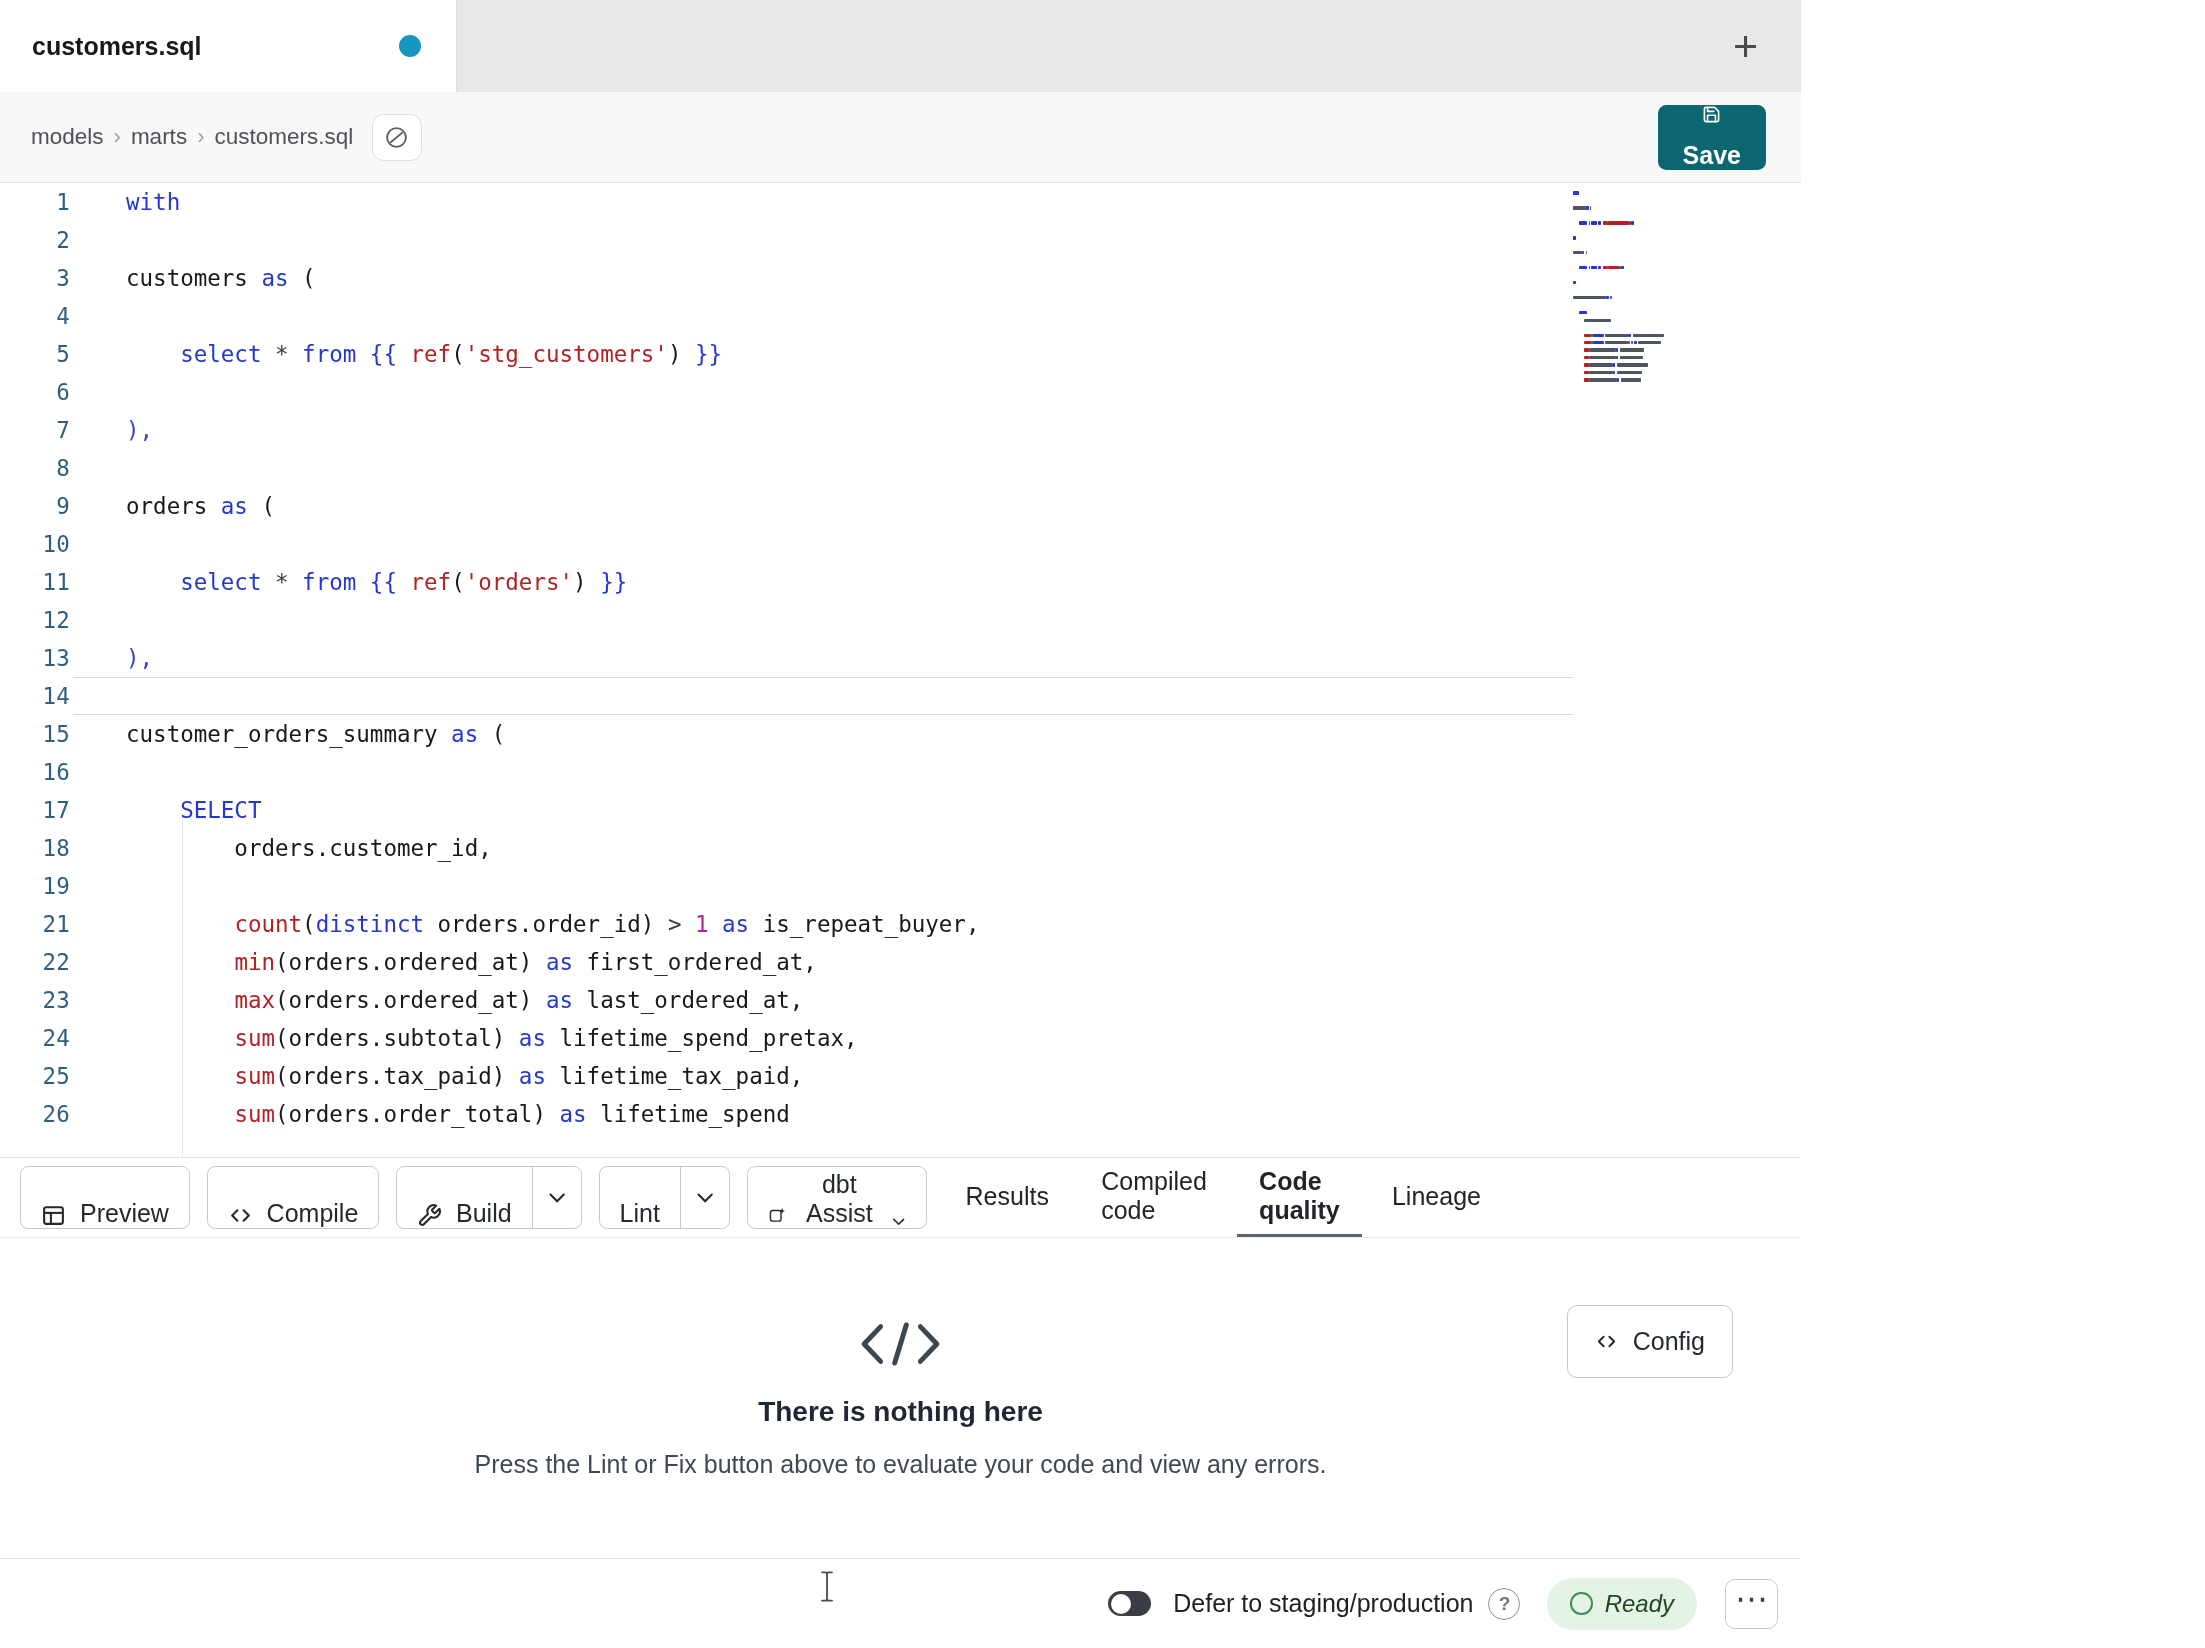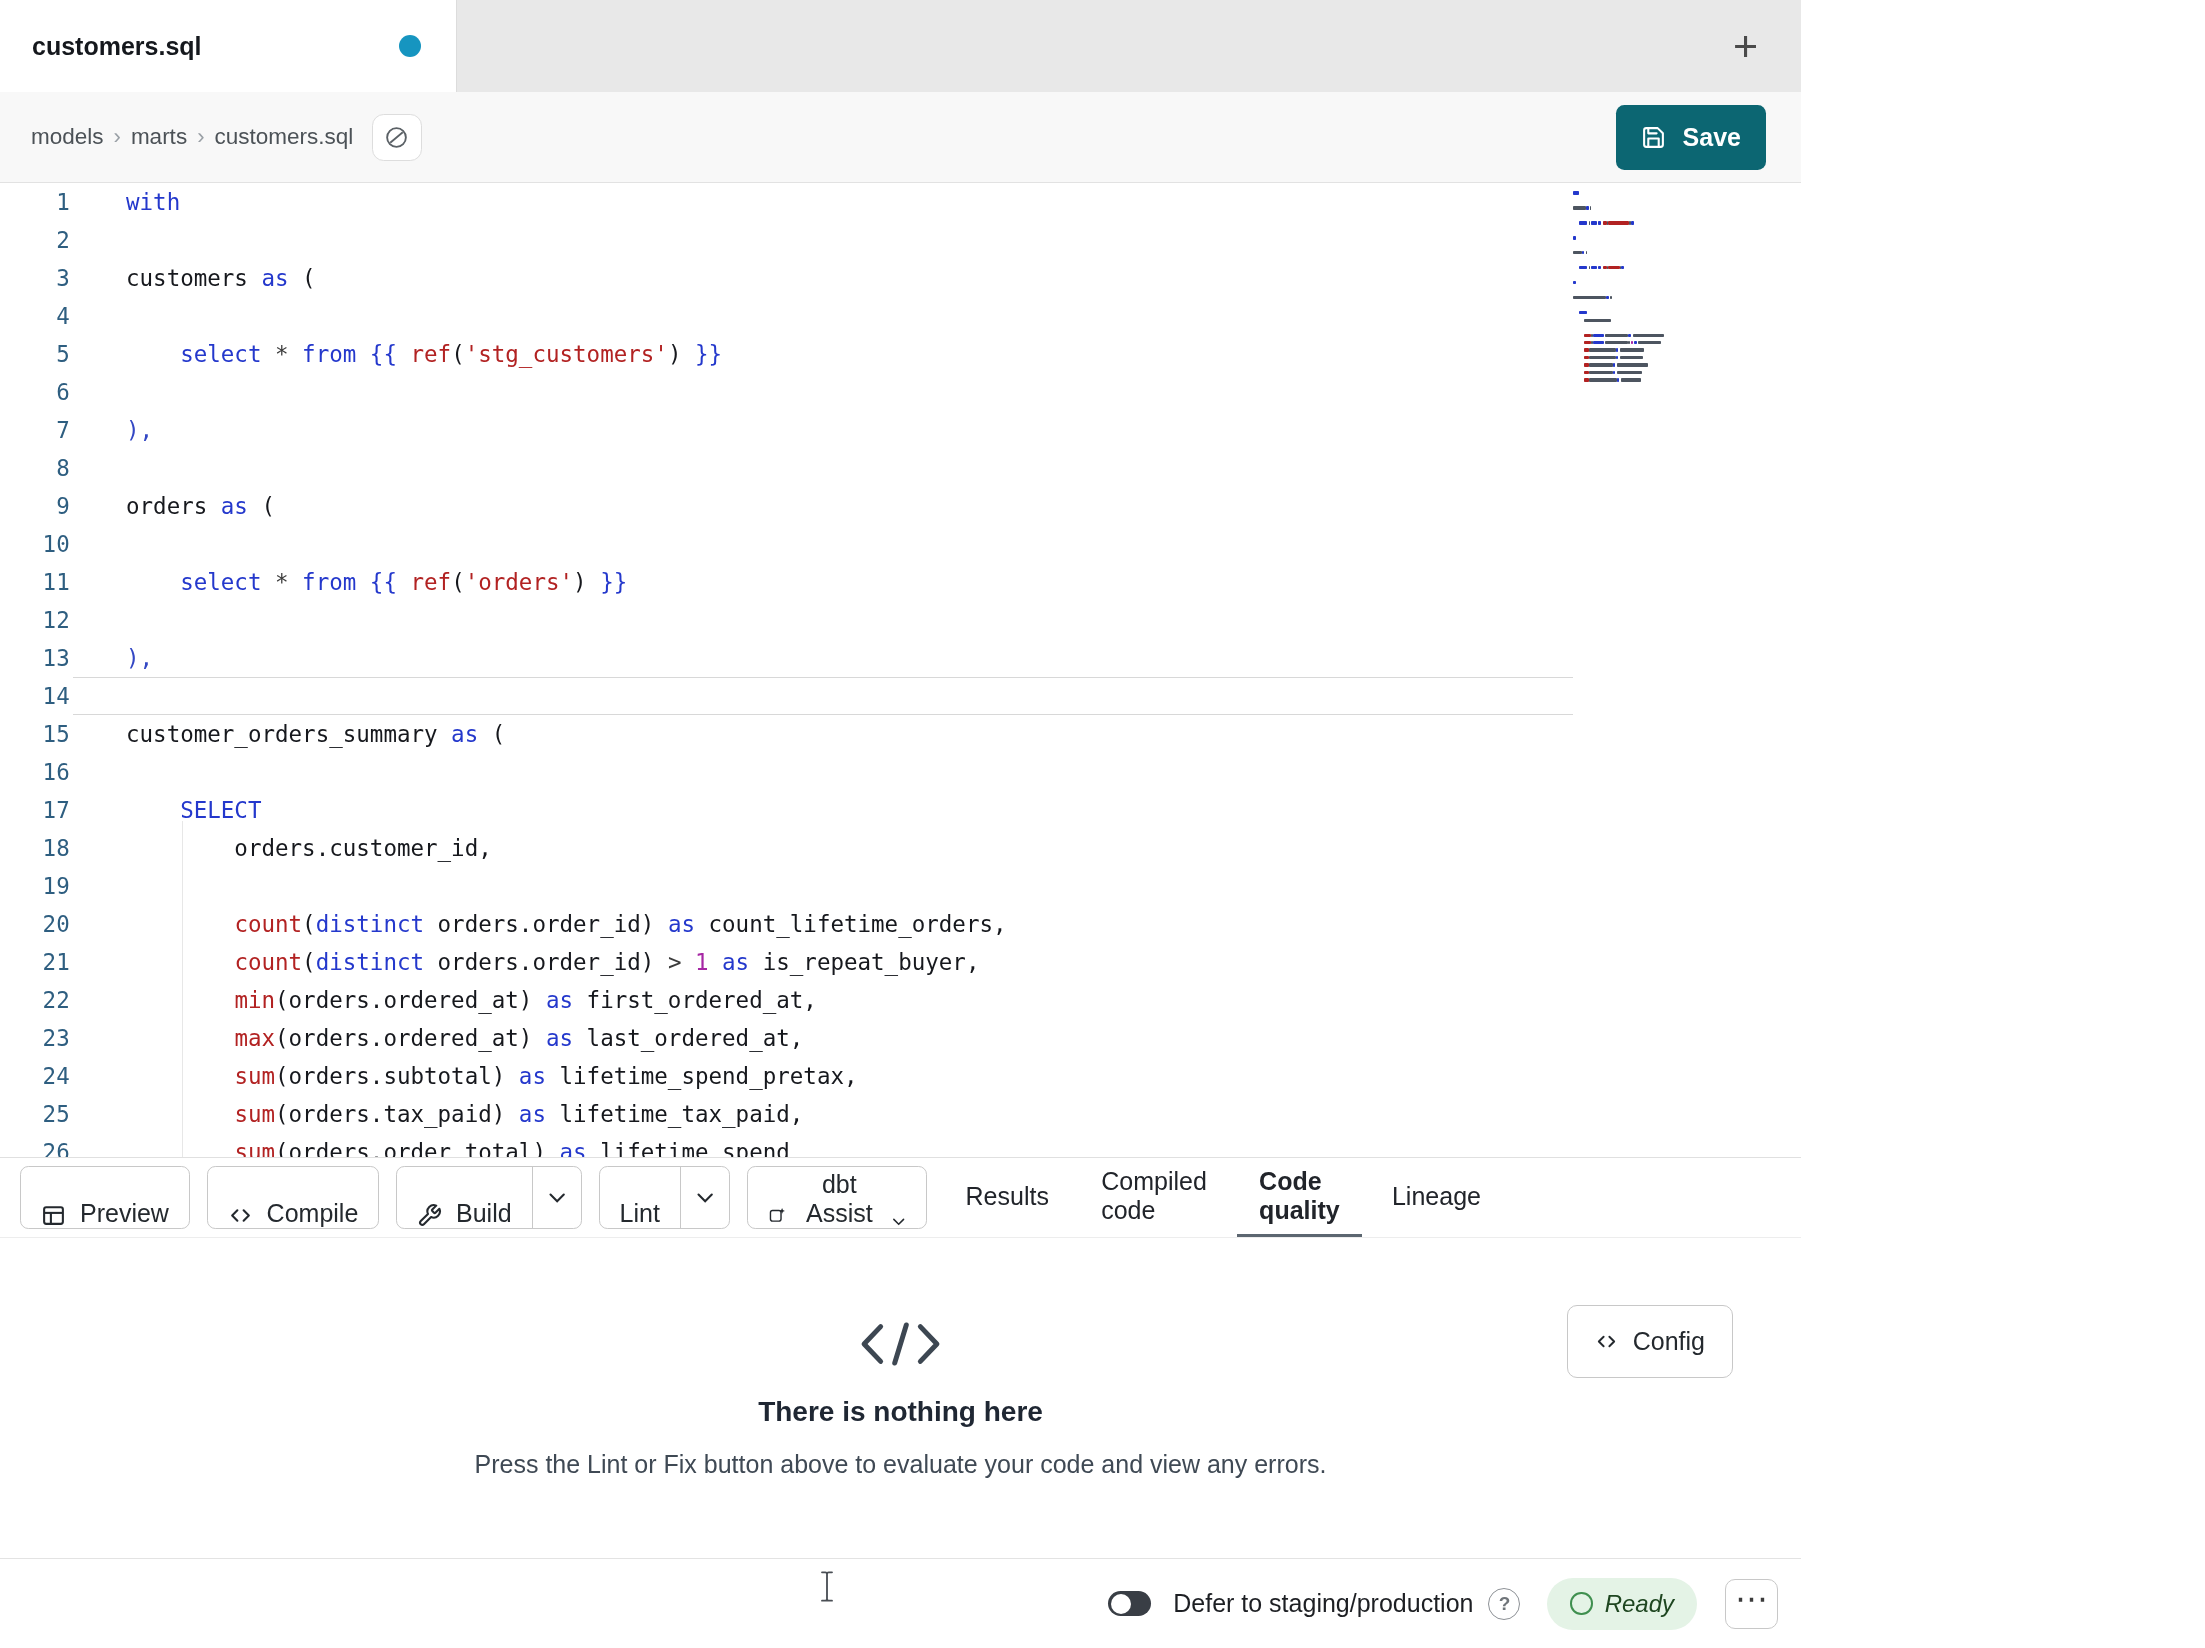--- a/index.html
+++ b/index.html
@@ -23,21 +23,21 @@
   
   .crumbrow { flex:0 0 91px; background:#f8f8f8; border-bottom:0.8px solid #e2e2e2;
               display:flex; align-items:center; padding:0 35px 0 31px; }
   .crumb { font-size:22.5px; color:#4c5257; }
   .crumb-sep { font-size:22px; color:#9aa0a6; padding:0 10px; }
   .icon-btn { width:50px; height:47px; border:0.8px solid #ddd; border-radius:11.7px;
               background:#fff; display:flex; align-items:center; justify-content:center;
               margin-left:18.3px; }
   .save-btn { margin-left:auto; height:65px; padding:0 25px; border:none; border-radius:8.3px;
               background:var(--accent,#0c6672); color:#fff; font-size:25px; font-weight:600;
-              display:flex; align-items:center; gap:17px; font-family:inherit; }
+              display:flex; align-items:center; gap:17px; font-family:inherit;flex-direction:column; }
 
   
   .editor { flex:0 0 974px; position:relative; background:#fff;
             font-family:"DejaVu Sans Mono", monospace; font-size:22.5px; overflow:hidden; }
   .line { display:flex; height:38px; line-height:38px; position:relative; }
   .ln { flex:0 0 83px; text-align:right; padding-right:13.3px; color:var(--gutter,#2e5e80); }
   .lc { white-space:pre; padding-left:43px; flex:1; color:var(--pl,#16181d); }
   .line.active::before { content:""; position:absolute; left:73px; right:228px; top:0; bottom:0;
                          border-top:0.8px solid #d8d8d8; border-bottom:0.8px solid #d8d8d8; }
   .tk-kw    { color:var(--kw,#2438cc); }
@@ -211,24 +211,20 @@
         </div>
         <div class="line">
           <span class="ln">18</span>
           <span class="lc"><span class="tk-pl">        orders.customer_id,</span></span>
         </div>
         <div class="line">
           <span class="ln">19</span>
           <span class="lc">&nbsp;</span>
         </div>
         <div class="line">
-          <span class="ln">20</span>
-          <span class="lc"><span class="tk-pl">        </span><span class="tk-fn">count</span><span class="tk-pl">(</span><span class="tk-kw">distinct</span><span class="tk-pl"> orders.order_id) </span><span class="tk-kw">as</span><span class="tk-pl"> count_lifetime_orders,</span></span>
-        </div>
-        <div class="line">
           <span class="ln">21</span>
           <span class="lc"><span class="tk-pl">        </span><span class="tk-fn">count</span><span class="tk-pl">(</span><span class="tk-kw">distinct</span><span class="tk-pl"> orders.order_id) </span><span class="tk-op">&gt;</span><span class="tk-pl"> </span><span class="tk-num">1</span><span class="tk-pl"> </span><span class="tk-kw">as</span><span class="tk-pl"> is_repeat_buyer,</span></span>
         </div>
         <div class="line">
           <span class="ln">22</span>
           <span class="lc"><span class="tk-pl">        </span><span class="tk-fn">min</span><span class="tk-pl">(orders.ordered_at) </span><span class="tk-kw">as</span><span class="tk-pl"> first_ordered_at,</span></span>
         </div>
         <div class="line">
           <span class="ln">23</span>
           <span class="lc"><span class="tk-pl">        </span><span class="tk-fn">max</span><span class="tk-pl">(orders.ordered_at) </span><span class="tk-kw">as</span><span class="tk-pl"> last_ordered_at,</span></span>

